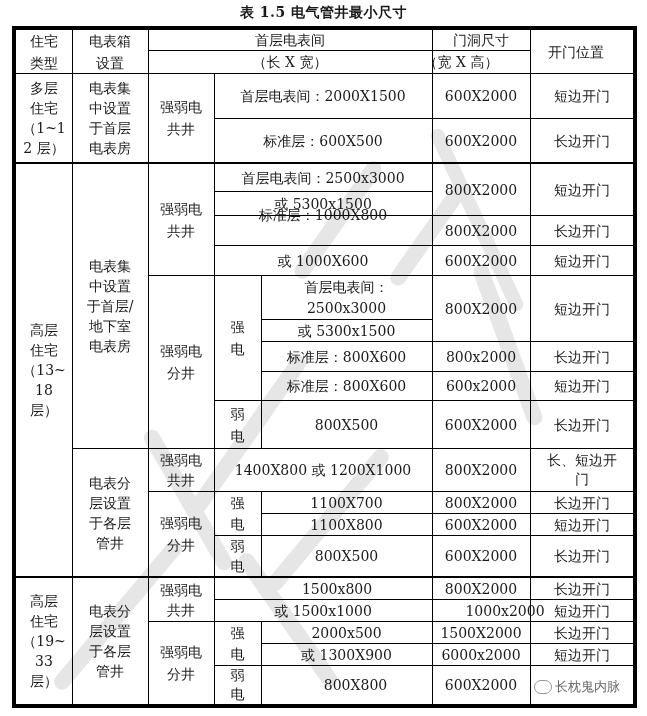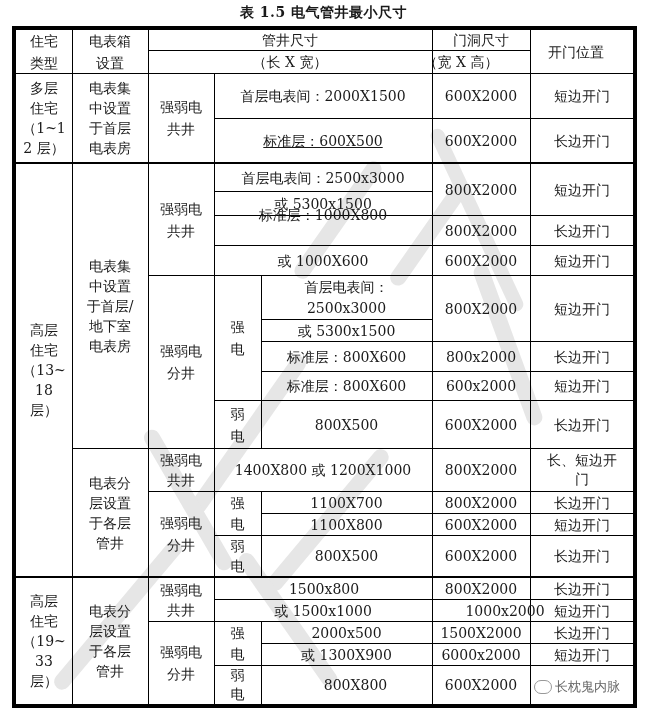--- a/index.html
+++ b/index.html
@@ -76,40 +76,40 @@
 <div class="vl" style="left:261px;top:275px;height:173px;"></div>
 <div class="vl" style="left:261px;top:491px;height:86px;"></div>
 <div class="vl" style="left:261px;top:621px;height:83px;"></div>
 <div class="vl" style="left:432px;top:30px;height:674px;"></div>
 <div class="vl" style="left:530px;top:30px;height:674px;"></div>
 
 <div class="cell" style="left:16px;top:30px;width:56px;height:43px;">住宅
 类型</div>
 <div class="cell" style="left:72px;top:30px;width:76px;height:43px;">电表箱
 设置</div>
-<div class="cell" style="left:148px;top:30px;width:284px;height:20px;">管井尺寸</div>
+<div class="cell" style="left:148px;top:30px;width:284px;height:20px;">首层电表间</div>
 <div class="cell" style="left:148px;top:51px;width:284px;height:22px;">（长 X 宽）</div>
 <div class="cell" style="left:432px;top:30px;width:98px;height:20px;">门洞尺寸</div>
 <div class="cell" style="left:412px;top:51px;width:98px;height:22px;">（宽 X 高）</div>
 <div class="cell" style="left:524px;top:30px;width:104px;height:43px;text-align:center;">开门位置</div>
 
 <div class="cell" style="left:16px;top:74px;width:56px;height:88px;line-height:20px;">多层
 住宅
 （1~1
 2 层）</div>
 <div class="cell" style="left:72px;top:74px;width:76px;height:88px;line-height:20px;">电表集
 中设置
 于首层
 电表房</div>
 <div class="cell" style="left:148px;top:74px;width:66px;height:88px;">强弱电
 共井</div>
 <div class="cell" style="left:214px;top:74px;width:218px;height:44px;">首层电表间：2000X1500</div>
 <div class="cell" style="left:432px;top:74px;width:98px;height:44px;">600X2000</div>
 <div class="cell" style="left:530px;top:74px;width:104px;height:44px;">短边开门</div>
-<div class="cell" style="left:214px;top:119px;width:218px;height:43px;text-decoration:underline;">标准层：600X500</div>
+<div class="cell" style="left:214px;top:119px;width:218px;height:43px;">标准层：600X500</div>
 <div class="cell" style="left:432px;top:119px;width:98px;height:43px;">600X2000</div>
 <div class="cell" style="left:530px;top:119px;width:104px;height:43px;">长边开门</div>
 
 <div class="cell" style="left:16px;top:164px;width:56px;height:412px;line-height:20px;">高层
 住宅
 （13~
 18
 层）</div>
 
 <div class="cell" style="left:72px;top:164px;width:76px;height:284px;line-height:20px;">电表集
@@ -184,21 +184,21 @@
 （19~
 33
 层）</div>
 <div class="cell" style="left:72px;top:578px;width:76px;height:126px;line-height:20px;">电表分
 层设置
 于各层
 管井</div>
 
 <div class="cell" style="left:148px;top:578px;width:66px;height:43px;line-height:20px;">强弱电
 共井</div>
-<div class="cell" style="left:200px;top:578px;width:218px;height:21px;padding-left:32px;">1500x800</div>
+<div class="cell" style="left:213px;top:578px;width:218px;height:21px;padding-left:32px;">1500x800</div>
 <div class="cell" style="left:432px;top:578px;width:98px;height:21px;">800X2000</div>
 <div class="cell" style="left:530px;top:578px;width:104px;height:21px;">长边开门</div>
 <div class="cell" style="left:214px;top:600px;width:218px;height:21px;">或 1500x1000</div>
 <div class="cell" style="left:432px;top:600px;width:98px;height:21px;margin-left:24px;">1000x2000</div>
 <div class="cell" style="left:530px;top:600px;width:104px;height:21px;">短边开门</div>
 
 <div class="cell" style="left:148px;top:622px;width:66px;height:82px;">强弱电
 分井</div>
 <div class="cell" style="left:214px;top:622px;width:47px;height:43px;line-height:21px;">强
 电</div>

